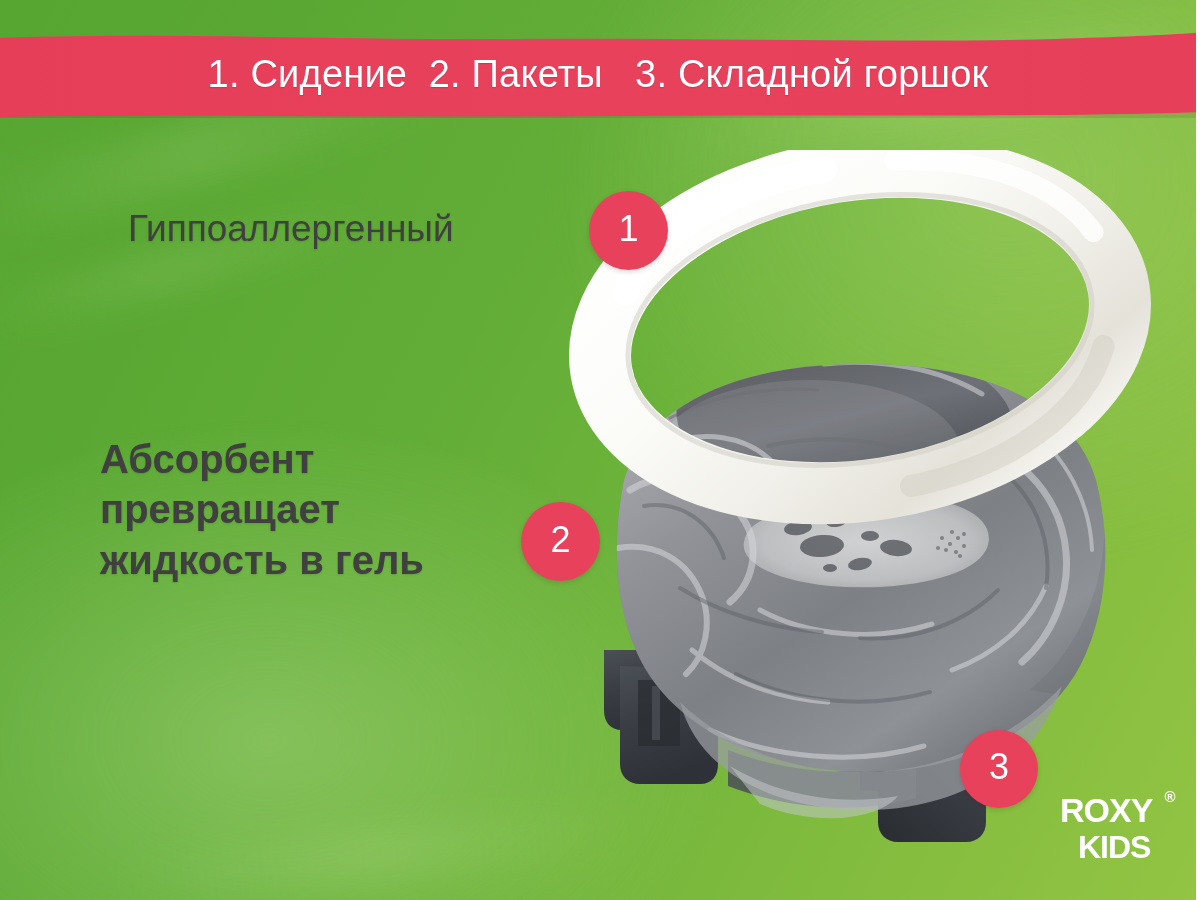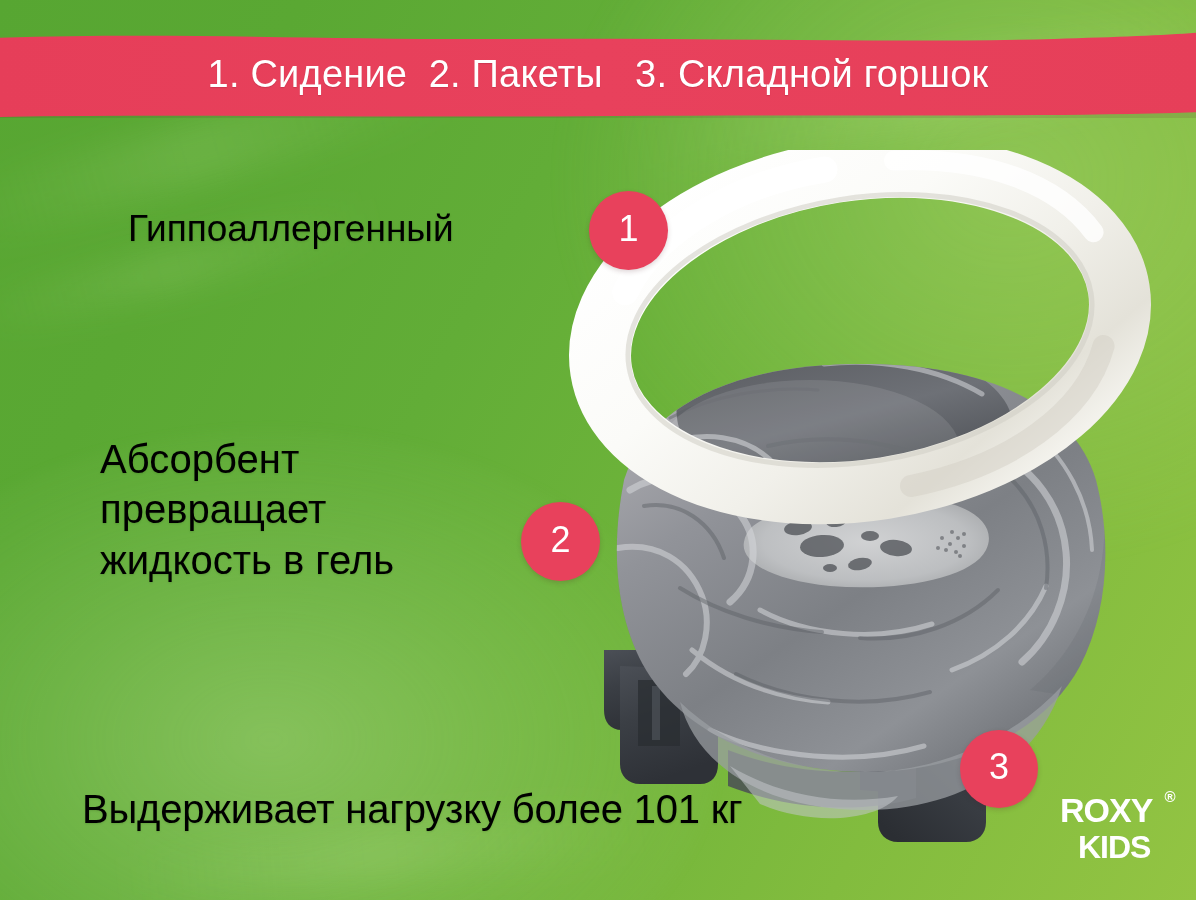--- a/index.html
+++ b/index.html
@@ -92,28 +92,28 @@
     letter-spacing: 0.2px;
     text-shadow: 0 1px 1px rgba(120,20,40,0.22);
     white-space: pre;
     padding-left: 8px;
     box-sizing: border-box;
   }
 
   
   .feat {
     position: absolute;
-    color: #000000;
+    color: #404040;
     font-weight: 400;
     text-shadow: 0 1px 2px rgba(40,80,20,0.20);
     line-height: 1.26;
     white-space: pre-line;
   }
   .feat-1 { left: 128px; top: 206px; font-size: 37px; }
-  .feat-2 { left: 100px; top: 434px; font-size: 40px; }
+  .feat-2 { left: 100px; top: 434px; font-size: 40px; font-weight: bold; }
   .feat-3 {
     left: 82px; top: 784px;
     font-size: 40px;
     letter-spacing: -0.2px;
   }
 
   
   .badge {
     position: absolute;
     border-radius: 50%;
@@ -325,21 +325,20 @@
 
         <path d="M238,54 C210,116 128,158 26,162" fill="none" stroke="#d3d0c6" stroke-width="22" stroke-linecap="round" opacity="0.5"></path>
       </g>
     </svg>
   </div>
 
   <div class="feat feat-1">Гиппоаллергенный</div>
   <div class="feat feat-2">Абсорбент
 превращает
 жидкость в гель</div>
-  <div class="feat feat-3">Выдерживает нагрузку более 101 кг</div>
 
   <div class="badge badge-1">
     <span>1</span>
   </div>
   <div class="badge badge-2">
     <span>2</span>
   </div>
   <div class="badge badge-3">
     <span>3</span>
   </div>

